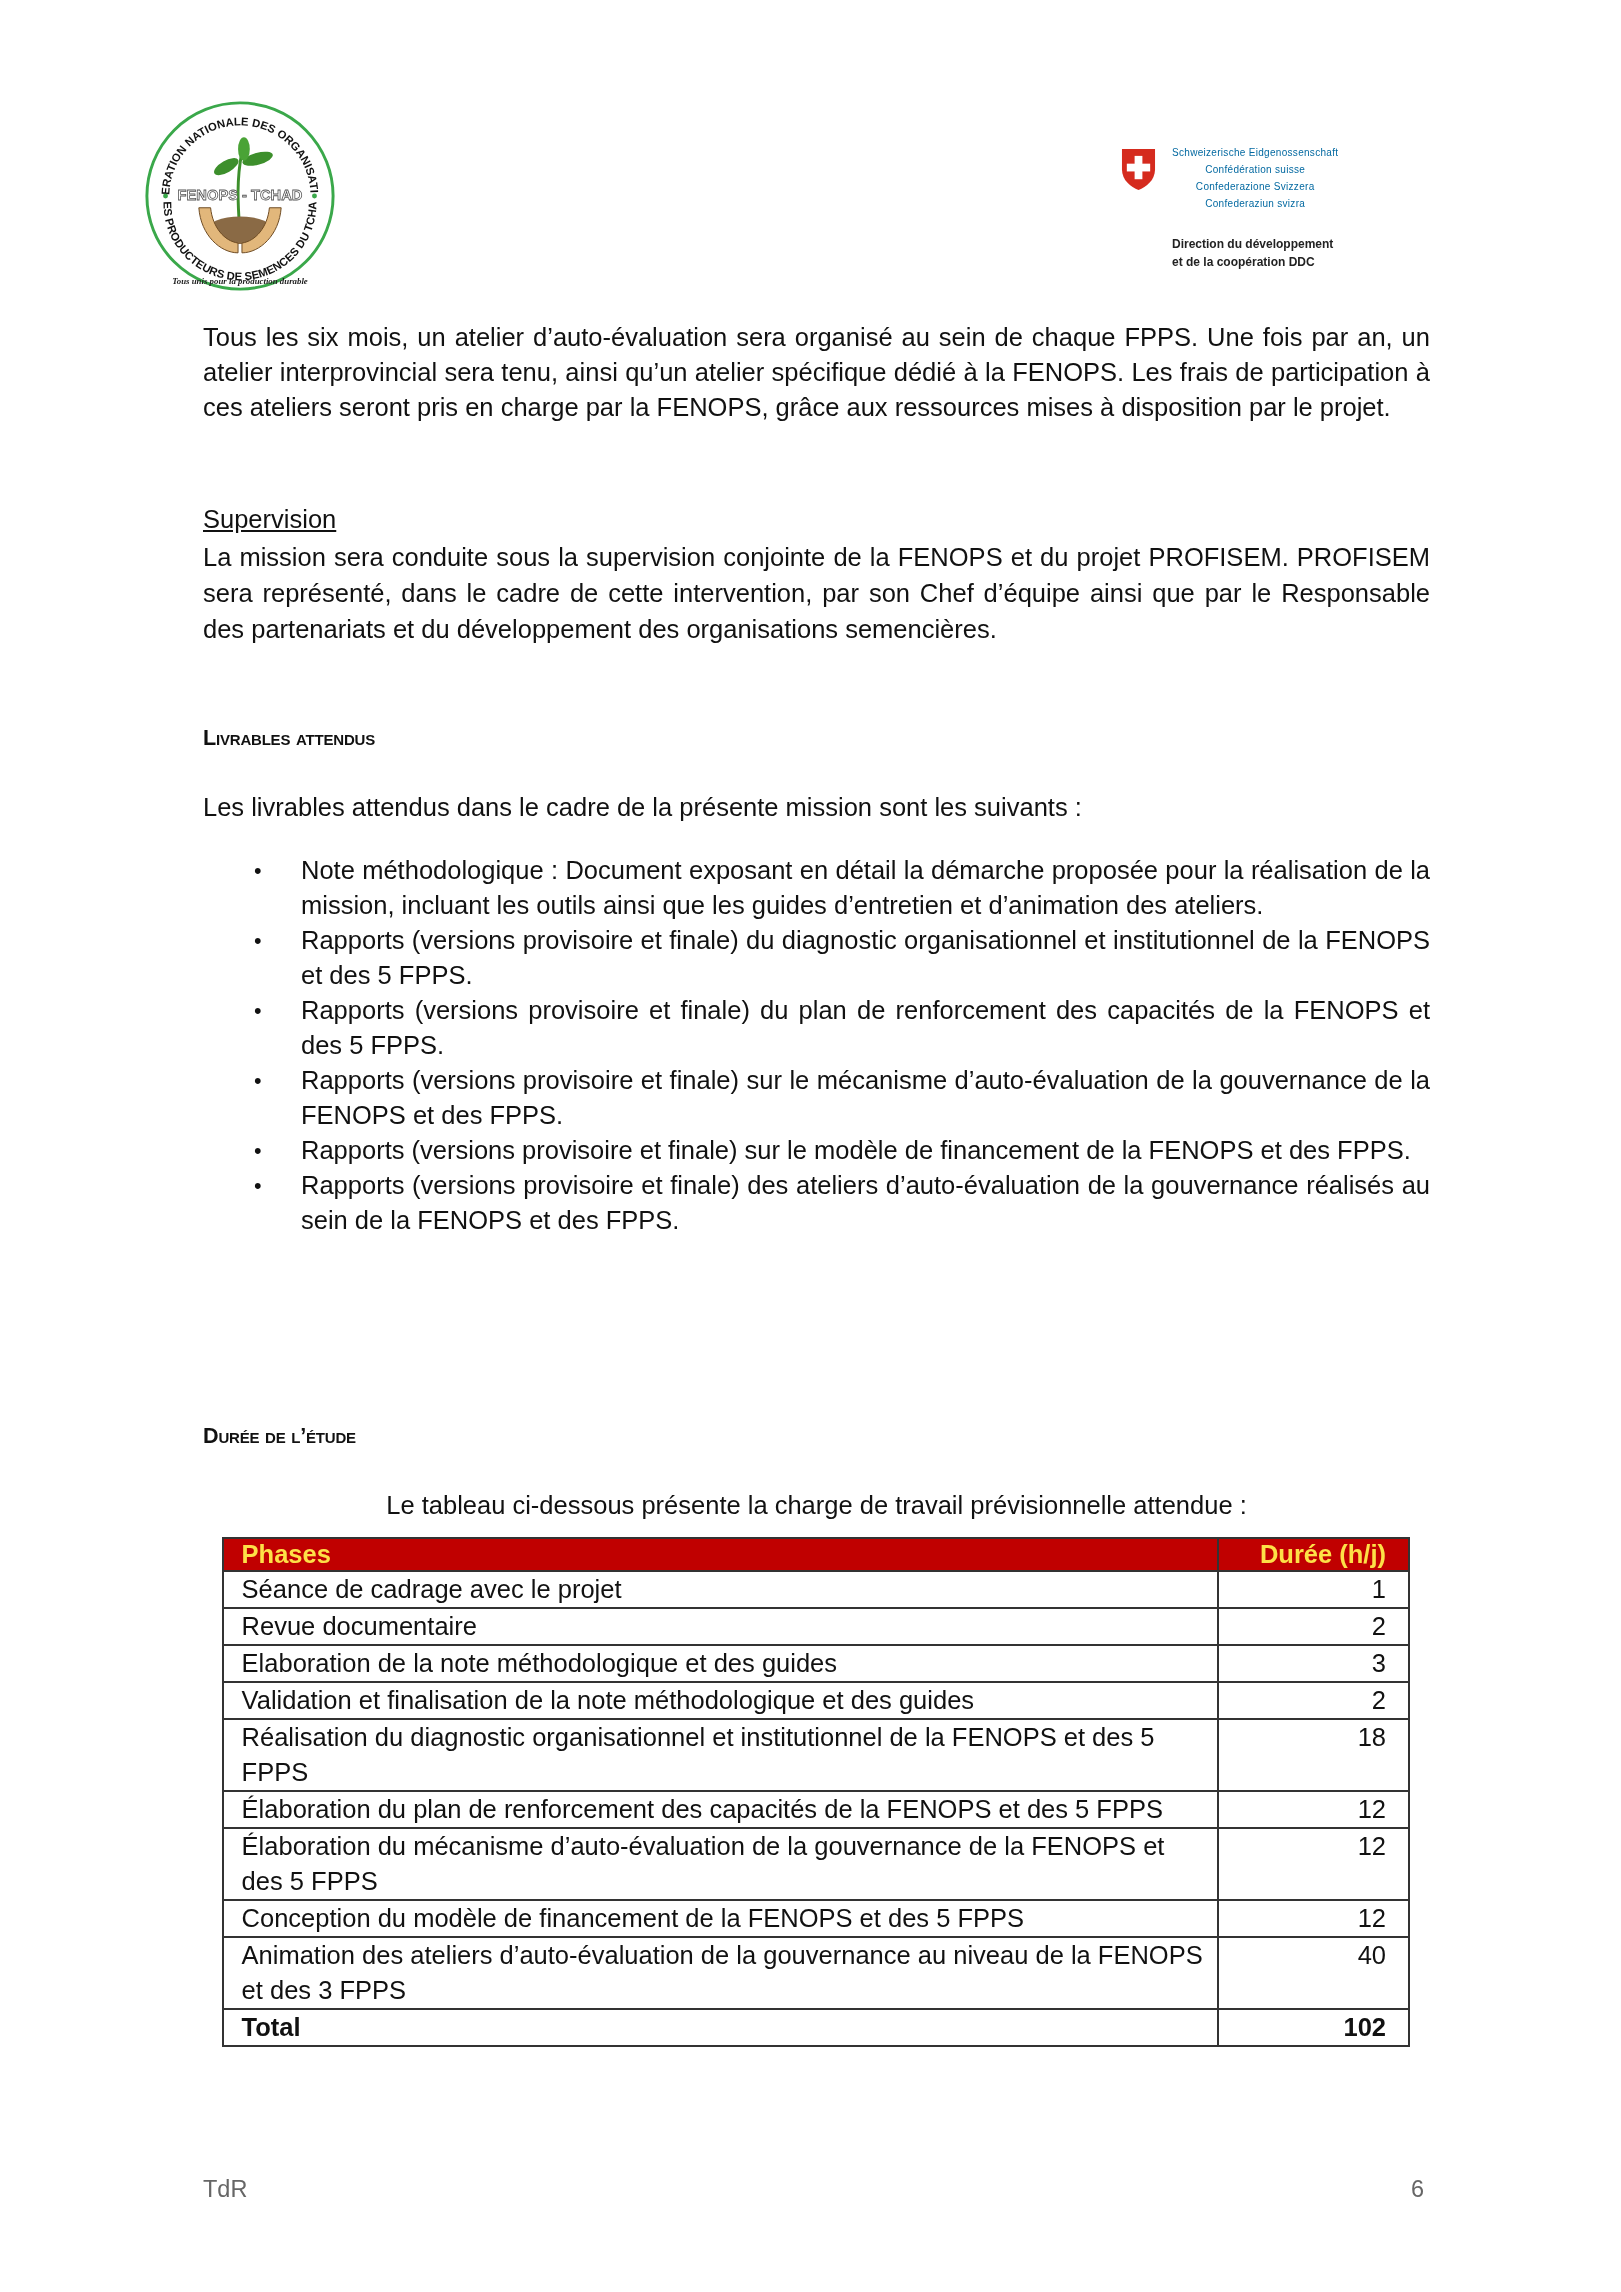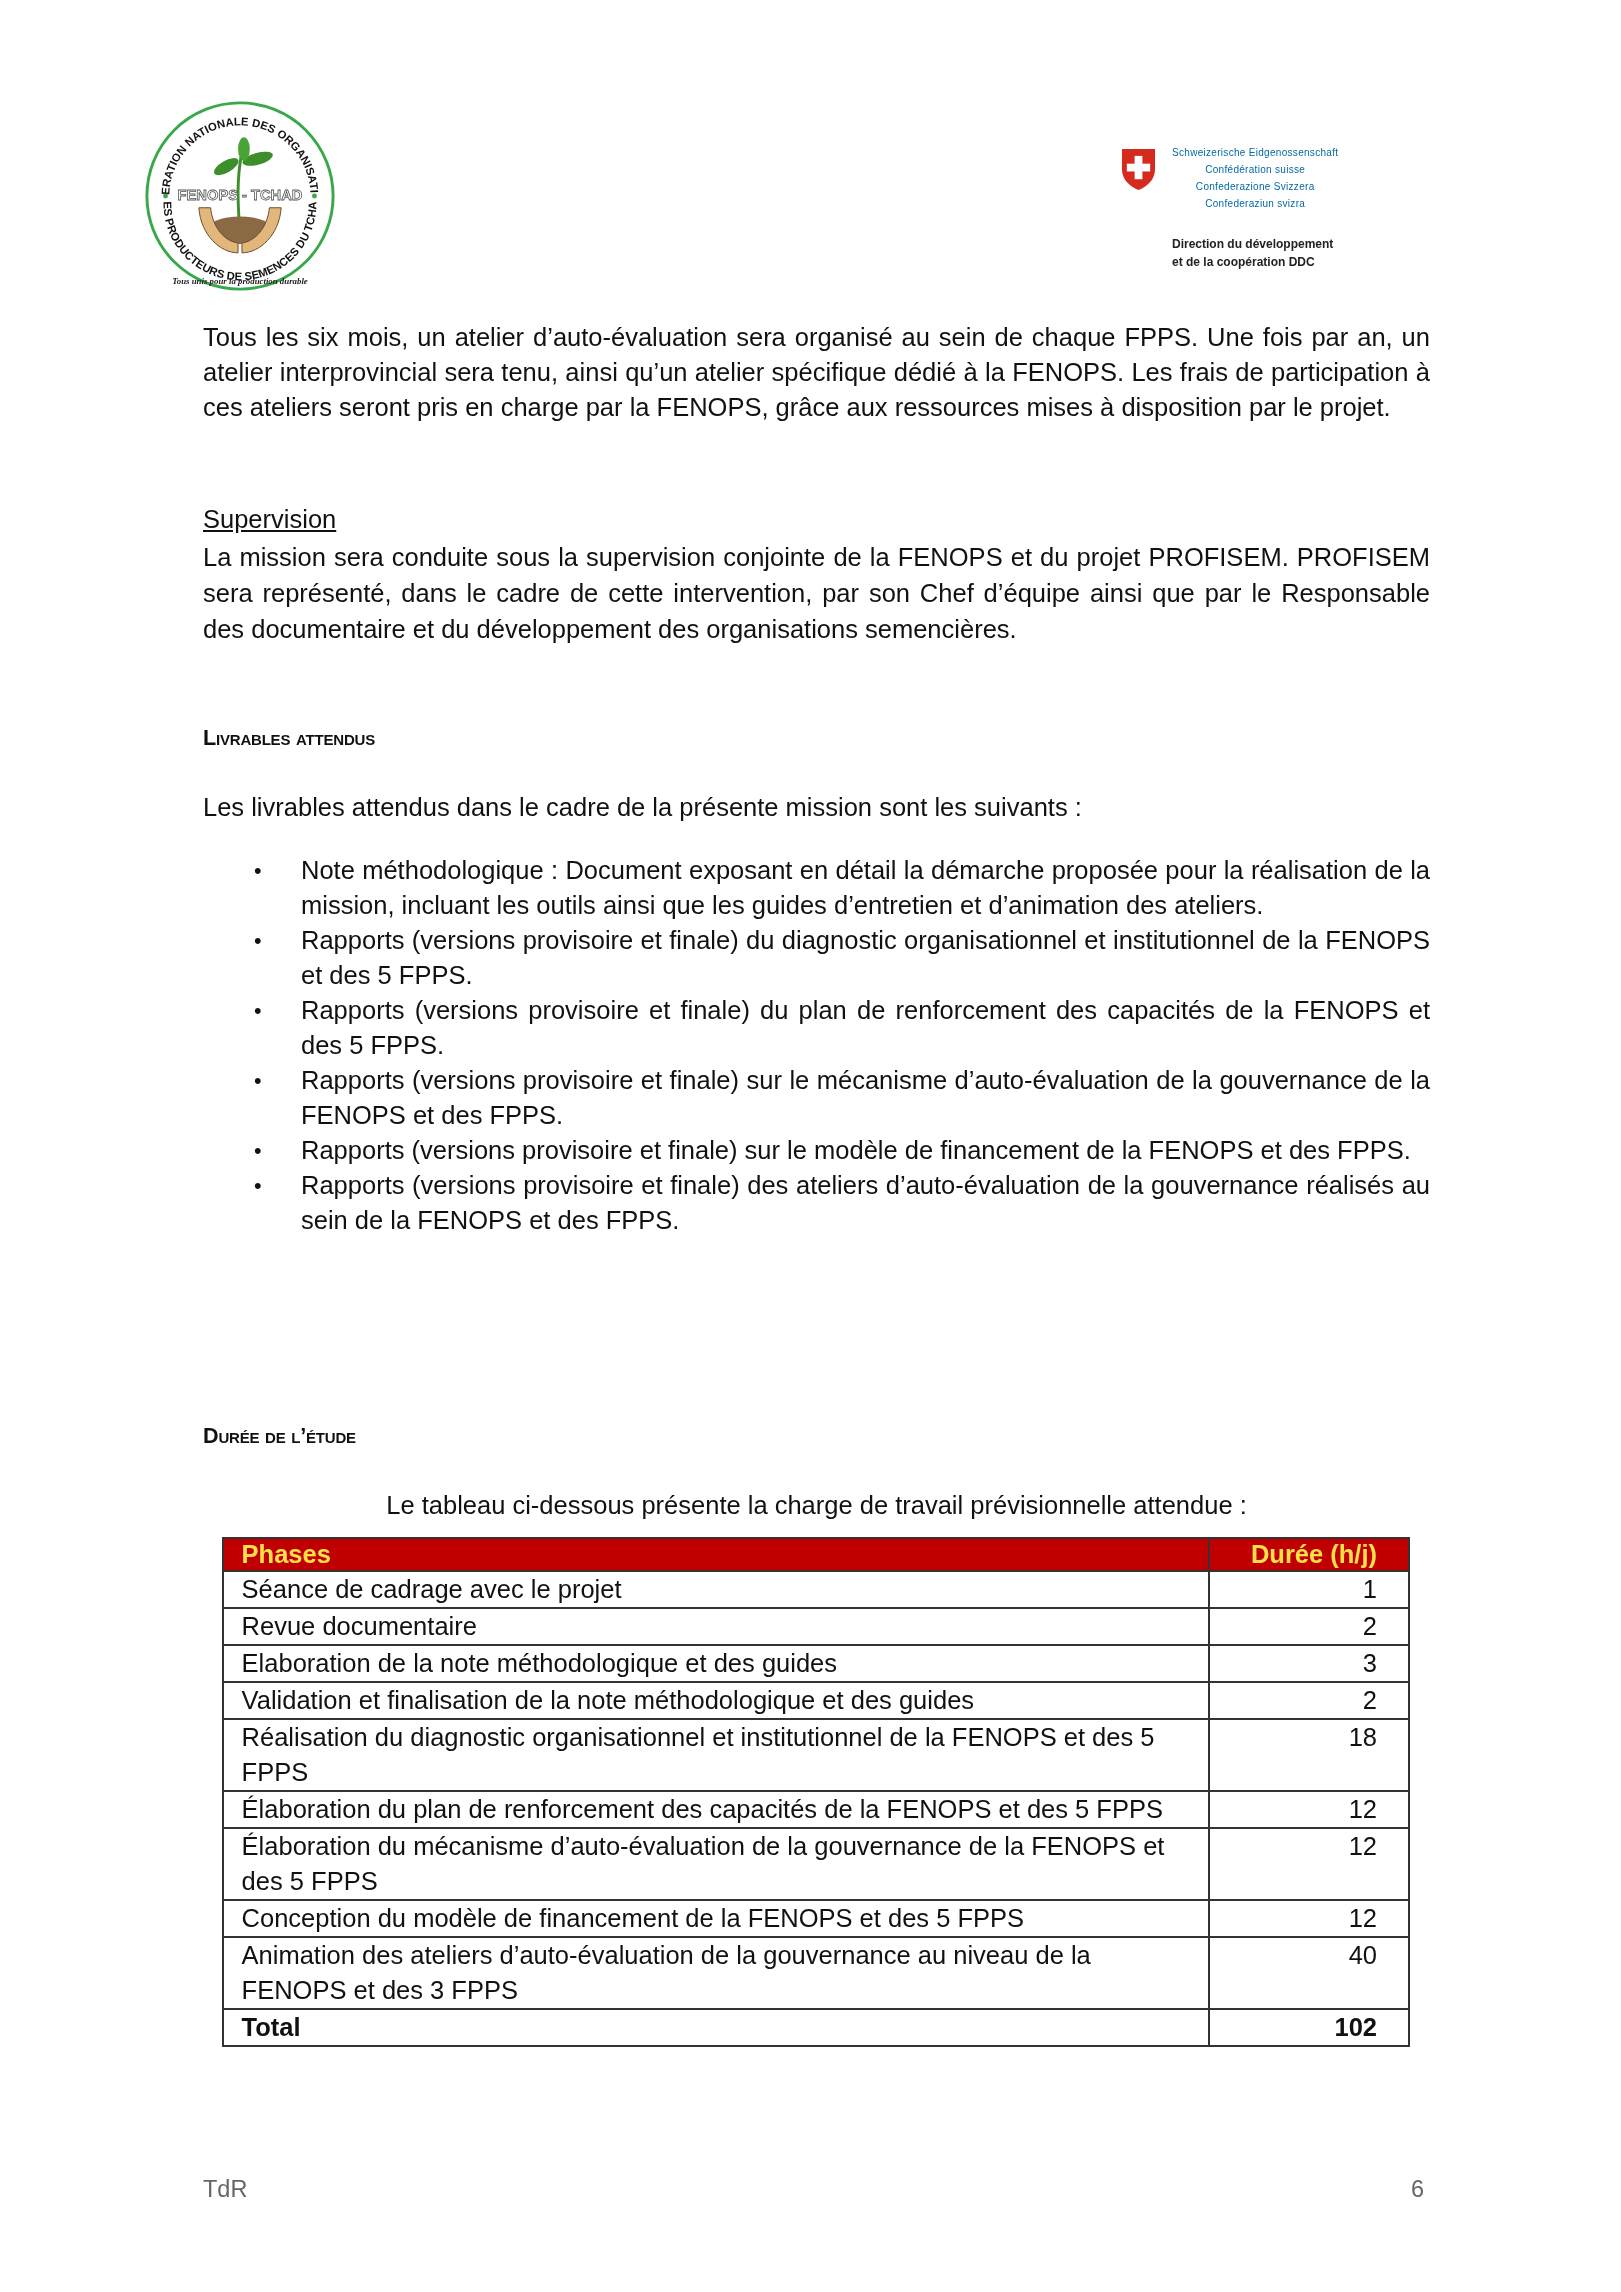--- a/index.html
+++ b/index.html
@@ -23,21 +23,21 @@
   .underline { text-decoration: underline; }
 
   ul.deliverables { position: absolute; left: 203px; top: 853px; width: 1227px; margin: 0; padding: 0; list-style: none; }
   ul.deliverables li { position: relative; padding-left: 98px; font-size: 25.5px; line-height: 35px; text-align: justify; margin-bottom: 0; }
   ul.deliverables li .bullet { position: absolute; left: 51px; top: 0; font-size: 21.6px; }
 
   
   table.phases { position: absolute; left: 222px; top: 1537px; width: 1188px; border-collapse: collapse; font-size: 25.5px; line-height: 35px; }
   table.phases th, table.phases td { border: 2px solid #333; padding: 0 11.8px 0 17.6px; vertical-align: top; }
   table.phases th { background: #c00000; color: #fde047; text-align: left; font-weight: bold; line-height: 31px; }
-  table.phases th.num, table.phases td.num { text-align: right; width: 149px; padding-right: 31px; }
+  table.phases th.num, table.phases td.num { text-align: right; width: 149px; padding-right: 22px; }
   table.phases tr.total td { font-weight: bold; }
 
   .footer-left { position: absolute; left: 203px; top: 2176px; font-size: 23.5px; color: #666; }
   .footer-right { position: absolute; left: 1411px; top: 2176px; font-size: 23.5px; color: #666; }
 </style>
 </head>
 <body>
 
 <div class="page">
 
@@ -85,21 +85,21 @@
     </div>
     <div class="ddc">
       <div>Direction du développement</div>
       <div>et de la coopération DDC</div>
     </div>
   </div>
 
   <p class="text justify" style="top:320px; margin:0;">Tous les six mois, un atelier d’auto-évaluation sera organisé au sein de chaque FPPS. Une fois par an, un atelier interprovincial sera tenu, ainsi qu’un atelier spécifique dédié à la FENOPS. Les frais de participation à ces ateliers seront pris en charge par la FENOPS, grâce aux ressources mises à disposition par le projet.</p>
 
   <div class="text underline" style="top:502px;">Supervision</div>
-  <p class="text justify" style="top:539px; margin:0; line-height:36px;">La mission sera conduite sous la supervision conjointe de la FENOPS et du projet PROFISEM. PROFISEM sera représenté, dans le cadre de cette intervention, par son Chef d’équipe ainsi que par le Responsable des documentaire et du développement des organisations semencières.</p>
+  <p class="text justify" style="top:539px; margin:0; line-height:36px;">La mission sera conduite sous la supervision conjointe de la FENOPS et du projet PROFISEM. PROFISEM sera représenté, dans le cadre de cette intervention, par son Chef d’équipe ainsi que par le Responsable des partenariats et du développement des organisations semencières.</p>
 
   <div class="heading" style="top:725px;">Livrables attendus</div>
   <div class="text" style="top:790px;">Les livrables attendus dans le cadre de la présente mission sont les suivants :</div>
 
   <ul class="deliverables">
     <li><span class="bullet">•</span><span>Note méthodologique : Document exposant en détail la démarche proposée pour la réalisation de la mission, incluant les outils ainsi que les guides d’entretien et d’animation des ateliers.</span></li>
     <li><span class="bullet">•</span><span>Rapports (versions provisoire et finale) du diagnostic organisationnel et institutionnel de la FENOPS et des 5 FPPS.</span></li>
     <li><span class="bullet">•</span><span>Rapports (versions provisoire et finale) du plan de renforcement des capacités de la FENOPS et des 5 FPPS.</span></li>
     <li><span class="bullet">•</span><span>Rapports (versions provisoire et finale) sur le mécanisme d’auto-évaluation de la gouvernance de la FENOPS et des FPPS.</span></li>
     <li><span class="bullet">•</span><span>Rapports (versions provisoire et finale) sur le modèle de financement de la FENOPS et des FPPS.</span></li>

